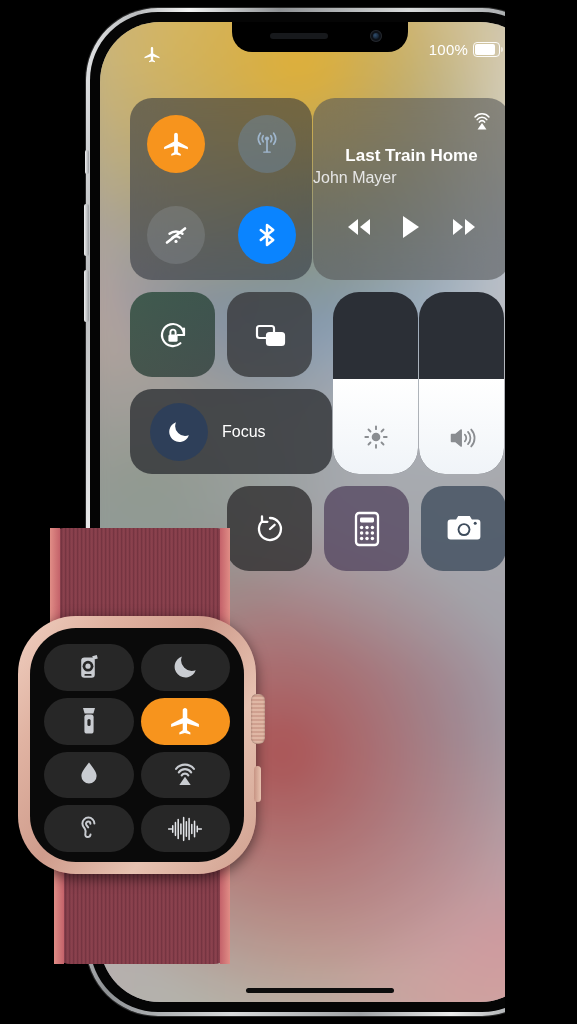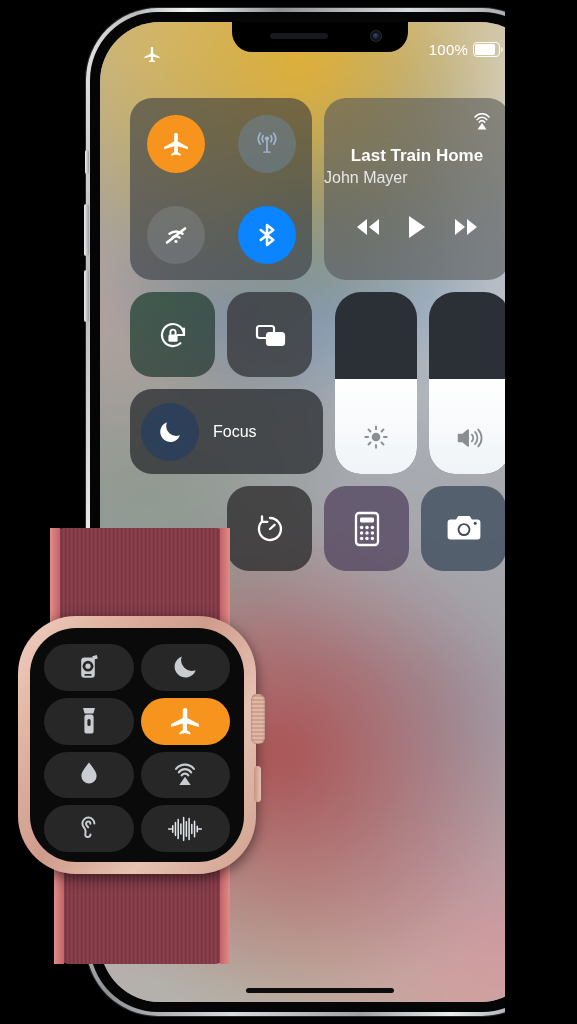--- a/index.html
+++ b/index.html
@@ -44,21 +44,21 @@
   .status{position:absolute;top:0;left:0;right:0;height:52px;z-index:5;}
   .st-left{position:absolute;left:42px;top:22px;color:#fff;}
   .st-right{position:absolute;right:40px;top:19px;display:flex;align-items:center;gap:5px;}
   .batt-txt{color:#fff;font-size:15px;font-weight:500;letter-spacing:.2px;}
   .batt{width:25px;height:13px;border:1.6px solid rgba(255,255,255,.92);border-radius:4px;position:relative;}
   .batt::after{content:"";position:absolute;right:-4px;top:4px;width:2px;height:5px;border-radius:0 2px 2px 0;background:rgba(255,255,255,.6);}
   .batt i{position:absolute;left:1.3px;top:1.3px;bottom:1.3px;width:19.5px;background:#fff;border-radius:2px;display:block;}
 
   
   .cc{position:absolute;left:30px;right:30px;top:76px;z-index:4;}
-  .row{display:flex;gap:12px;margin-bottom:12px;}
+  .row{display:flex;gap:1px;margin-bottom:12px;}
   .mod{border-radius:22px;background:rgba(60,62,66,.52);backdrop-filter:blur(18px);position:relative;}
 
   
   .conn{width:182px;height:182px;padding:0;background:rgba(42,48,58,.56);}
   .conn-grid{position:absolute;inset:0;display:grid;grid-template-columns:1fr 1fr;grid-template-rows:1fr 1fr;
     place-items:center;}
   .cbtn{width:58px;height:58px;border-radius:50%;display:flex;align-items:center;justify-content:center;}
   .cbtn.on-orange{background:#f7941d;}
   .cbtn.cell{background:rgba(110,140,175,.42);}
   .cbtn.wifi-off{background:rgba(150,155,160,.30);}
@@ -78,21 +78,21 @@
   .tile.timer{background:rgba(48,46,48,.80);}
   .tile.calc{background:rgba(84,70,96,.78);}
   .tile.cam{background:rgba(62,76,92,.78);}
 
   
   .sl{width:85px;height:182px;border-radius:26px;overflow:hidden;position:relative;background:#2b2f36;}
   .sl .fill{position:absolute;left:0;right:0;bottom:0;background:linear-gradient(180deg,#ffffff,#f0f4f8);}
   .sl .gl{position:absolute;left:0;right:0;bottom:22px;display:flex;justify-content:center;}
 
   
-  .focus{width:182px;height:85px;border-radius:22px;background:rgba(48,50,54,.80);display:flex;align-items:center;padding-left:11px;gap:14px;}
+  .focus{width:182px;height:85px;border-radius:22px;background:rgba(48,50,54,.80);display:flex;align-items:center;padding-left:20px;gap:14px;}
   .focus .orb{width:58px;height:58px;border-radius:50%;background:rgba(42,62,92,.85);display:flex;align-items:center;justify-content:center;}
   .focus .lbl{color:#fff;font-size:16px;font-weight:500;}
 
   .home-ind{position:absolute;left:50%;transform:translateX(-50%);bottom:9px;width:148px;height:5px;border-radius:3px;background:#0d0d0d;z-index:7;}
 
   
   .sb{position:absolute;background:linear-gradient(90deg,#f0f1f2,#9b9ea1);border-radius:2px;z-index:3;}
   .sb.mute{left:-1px;top:142px;width:4px;height:24px;}
   .sb.vup{left:-2px;top:196px;width:5px;height:52px;}
   .sb.vdn{left:-2px;top:262px;width:5px;height:52px;}

